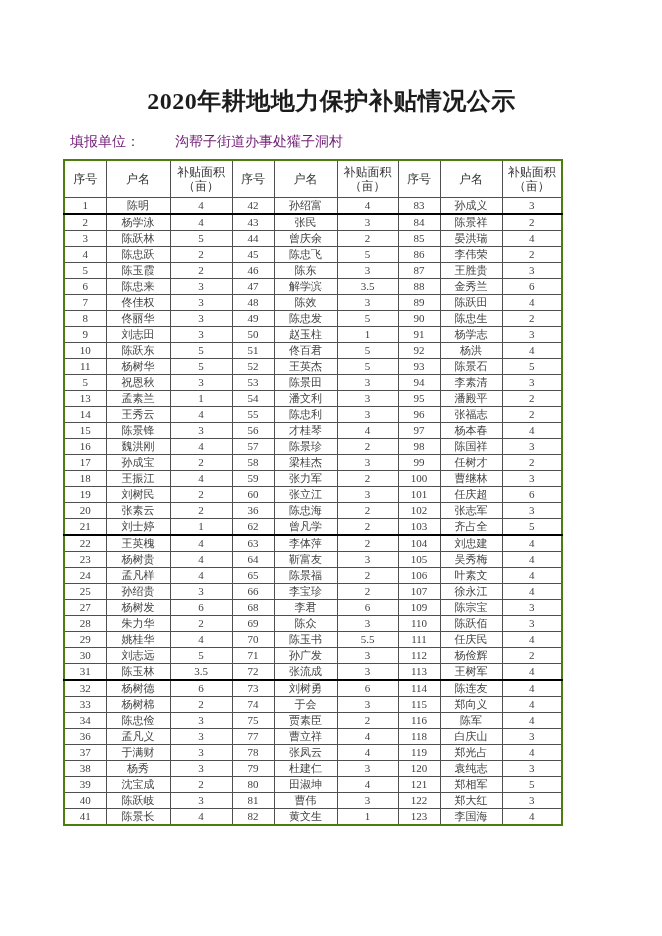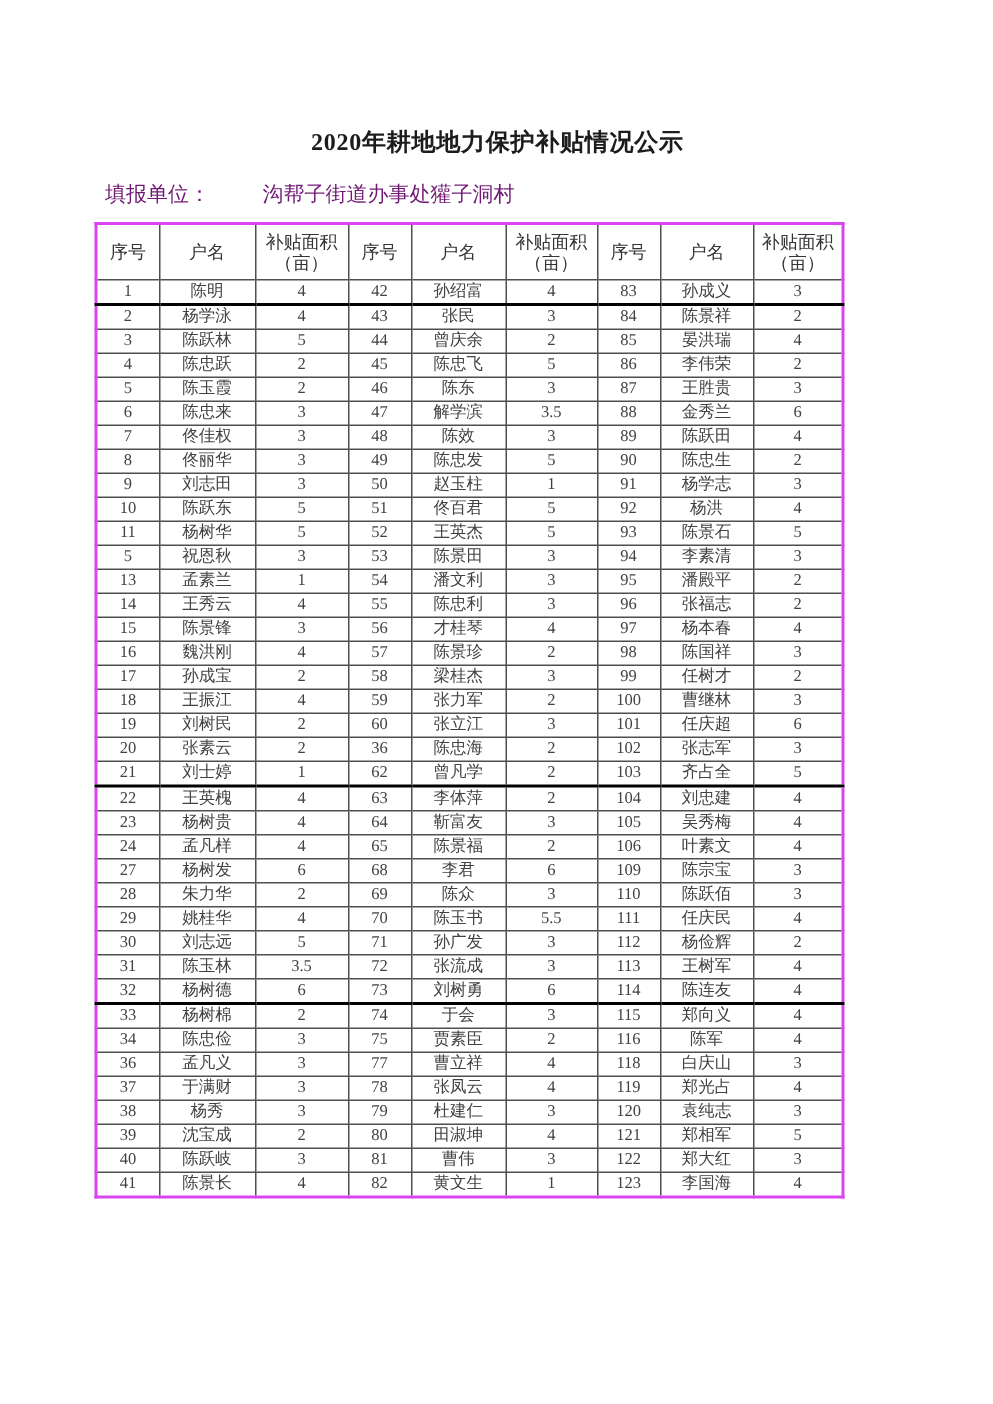--- a/index.html
+++ b/index.html
@@ -7,38 +7,38 @@
     position:relative;
     width:662px;height:936px;
     background:#ffffff;
     font-family:"Liberation Serif","DejaVu Serif",serif;
     color:#3d3d3d;
     overflow:hidden;
   }
   .doc-title{
     margin:85px 0 0 1px;
     text-align:center;
-    font-size:16px;
+    font-size:24px;
     font-weight:bold;
     color:#1c1c1c;
     letter-spacing:0.5px;
   }
   .unit-line{
     margin:18px 0 0 70px;
     font-size:14px;
     line-height:14px;
     color:#701a75;
   }
   .unit-line .unit-value{margin-left:35px;}
   table.subsidy{
     margin:10px 0 4px 63px;
     border-collapse:collapse;
     table-layout:fixed;
     width:498px;
-    border:2px solid #d946ef;
+    border:2px solid #4d7c0f;
   }
   table.subsidy th, table.subsidy td{
     border:1px solid #4f4f4f;
     padding:0;
     text-align:center;
     overflow:hidden;
     white-space:nowrap;
   }
   table.subsidy th{
     font-size:12px;
@@ -357,20 +357,31 @@
           <td>孟凡样</td>
           <td>4</td>
           <td>65</td>
           <td>陈景福</td>
           <td>2</td>
           <td>106</td>
           <td>叶素文</td>
           <td>4</td>
         </tr>
         <tr>
+          <td>25</td>
+          <td>孙绍贵</td>
+          <td>3</td>
+          <td>66</td>
+          <td>李宝珍</td>
+          <td>2</td>
+          <td>107</td>
+          <td>徐永江</td>
+          <td>4</td>
+        </tr>
+        <tr>
           <td>27</td>
           <td>杨树发</td>
           <td>6</td>
           <td>68</td>
           <td>李君</td>
           <td>6</td>
           <td>109</td>
           <td>陈宗宝</td>
           <td>3</td>
         </tr>

